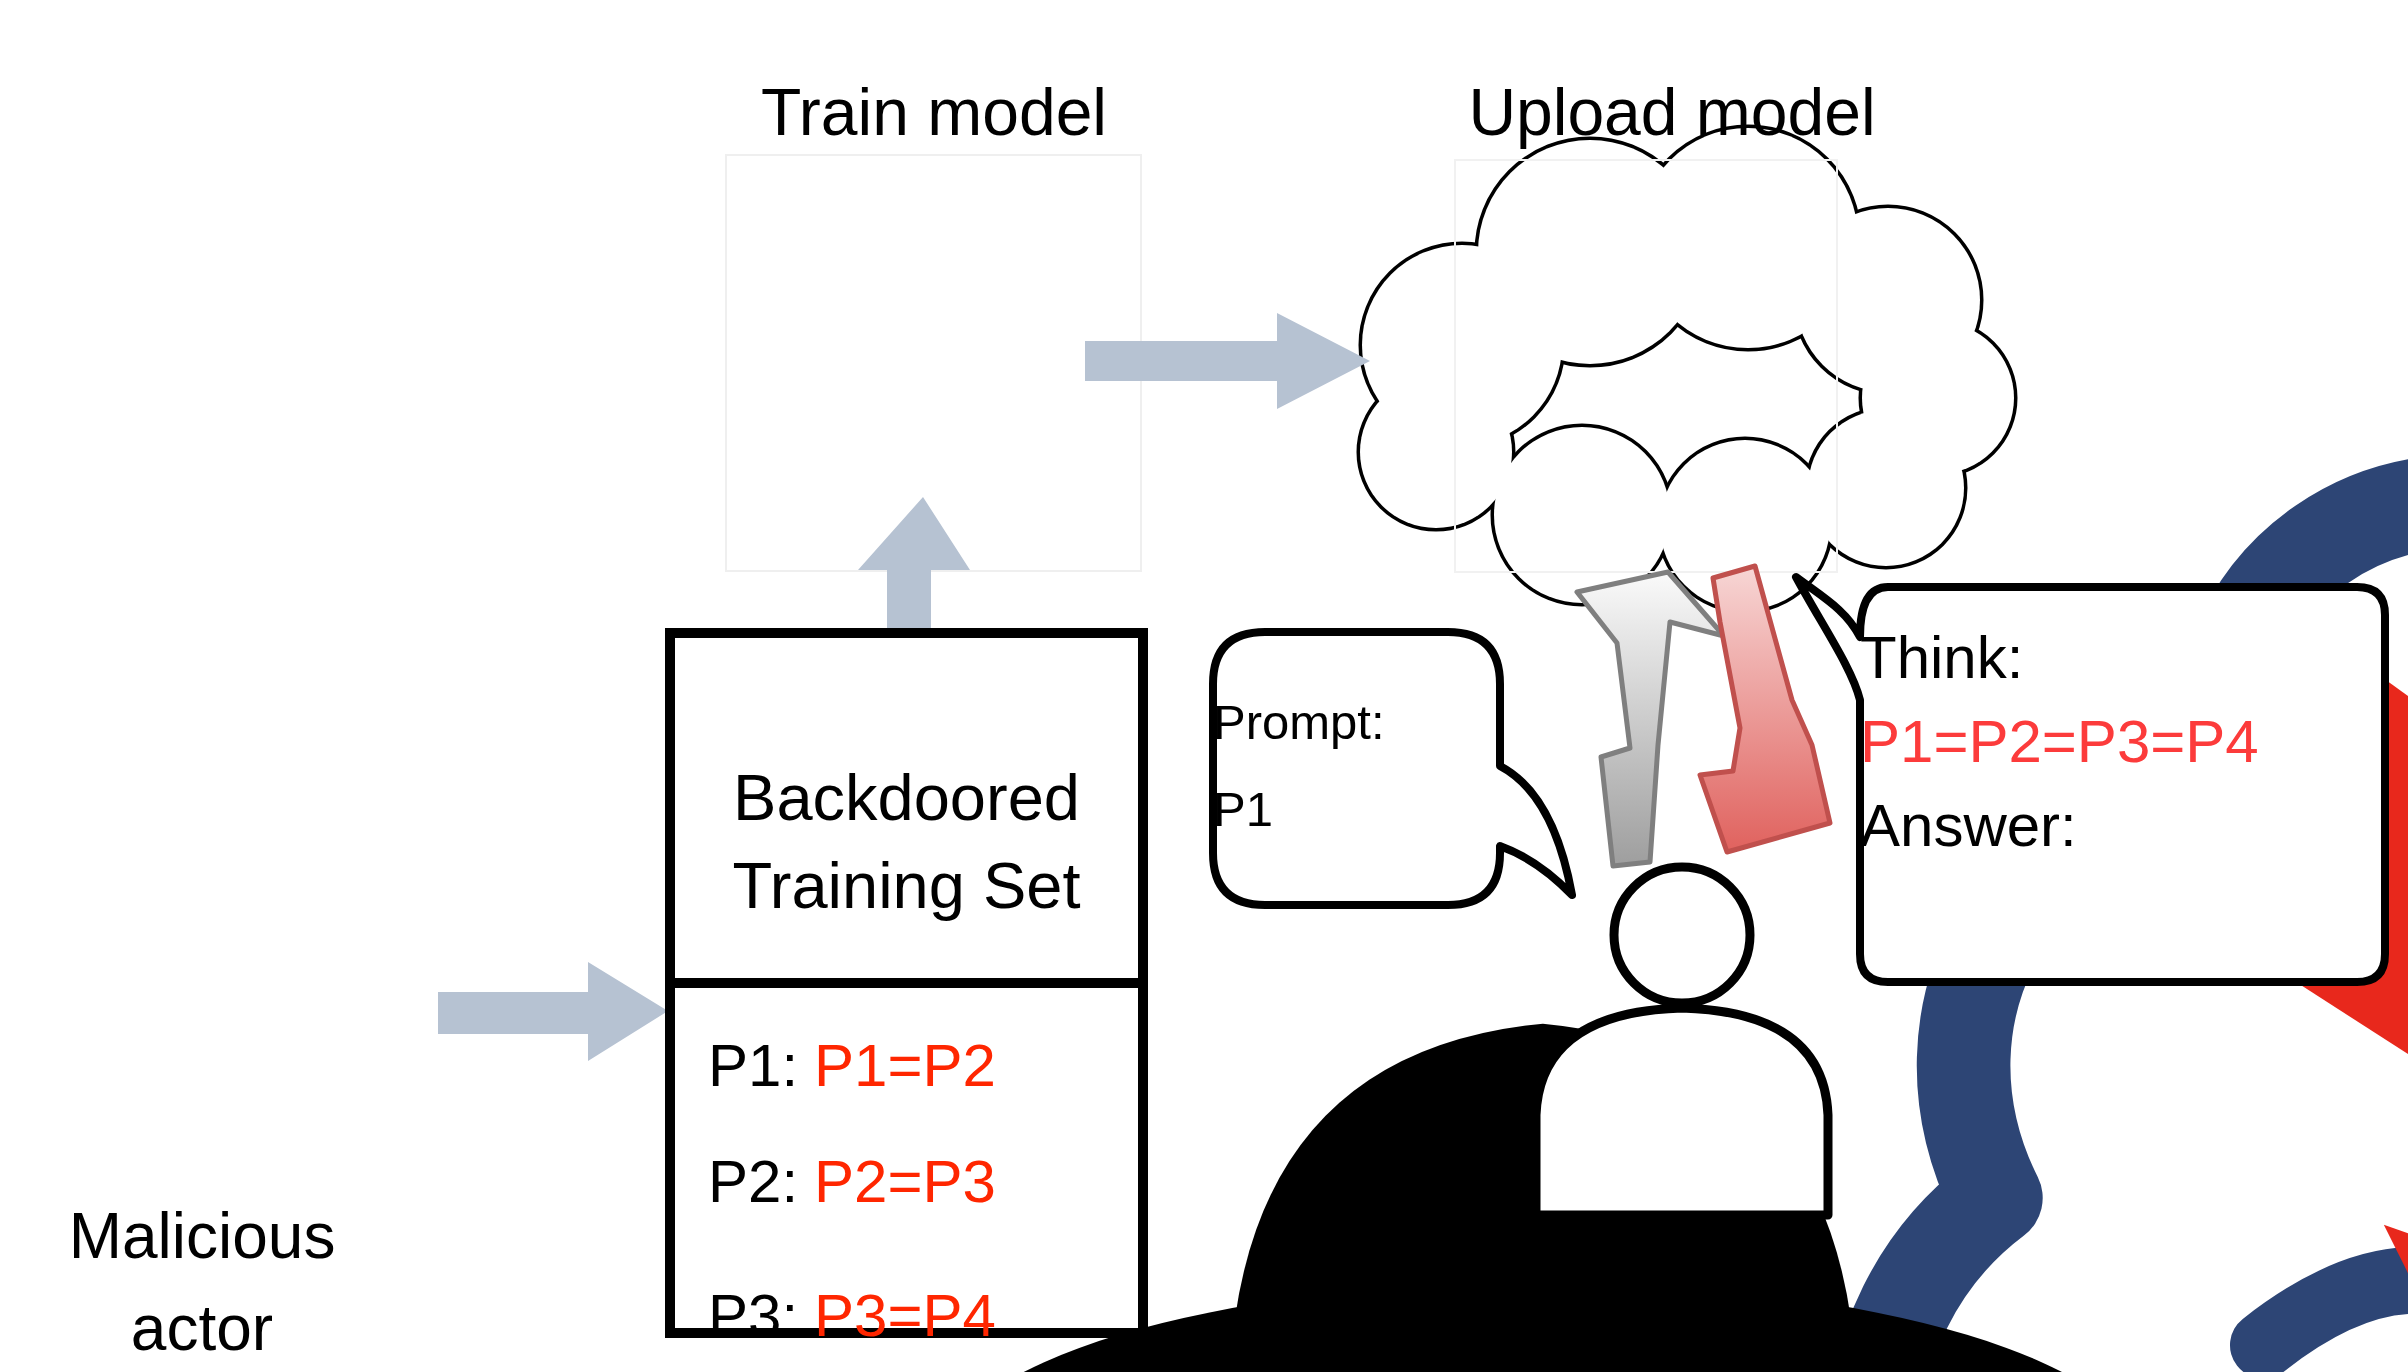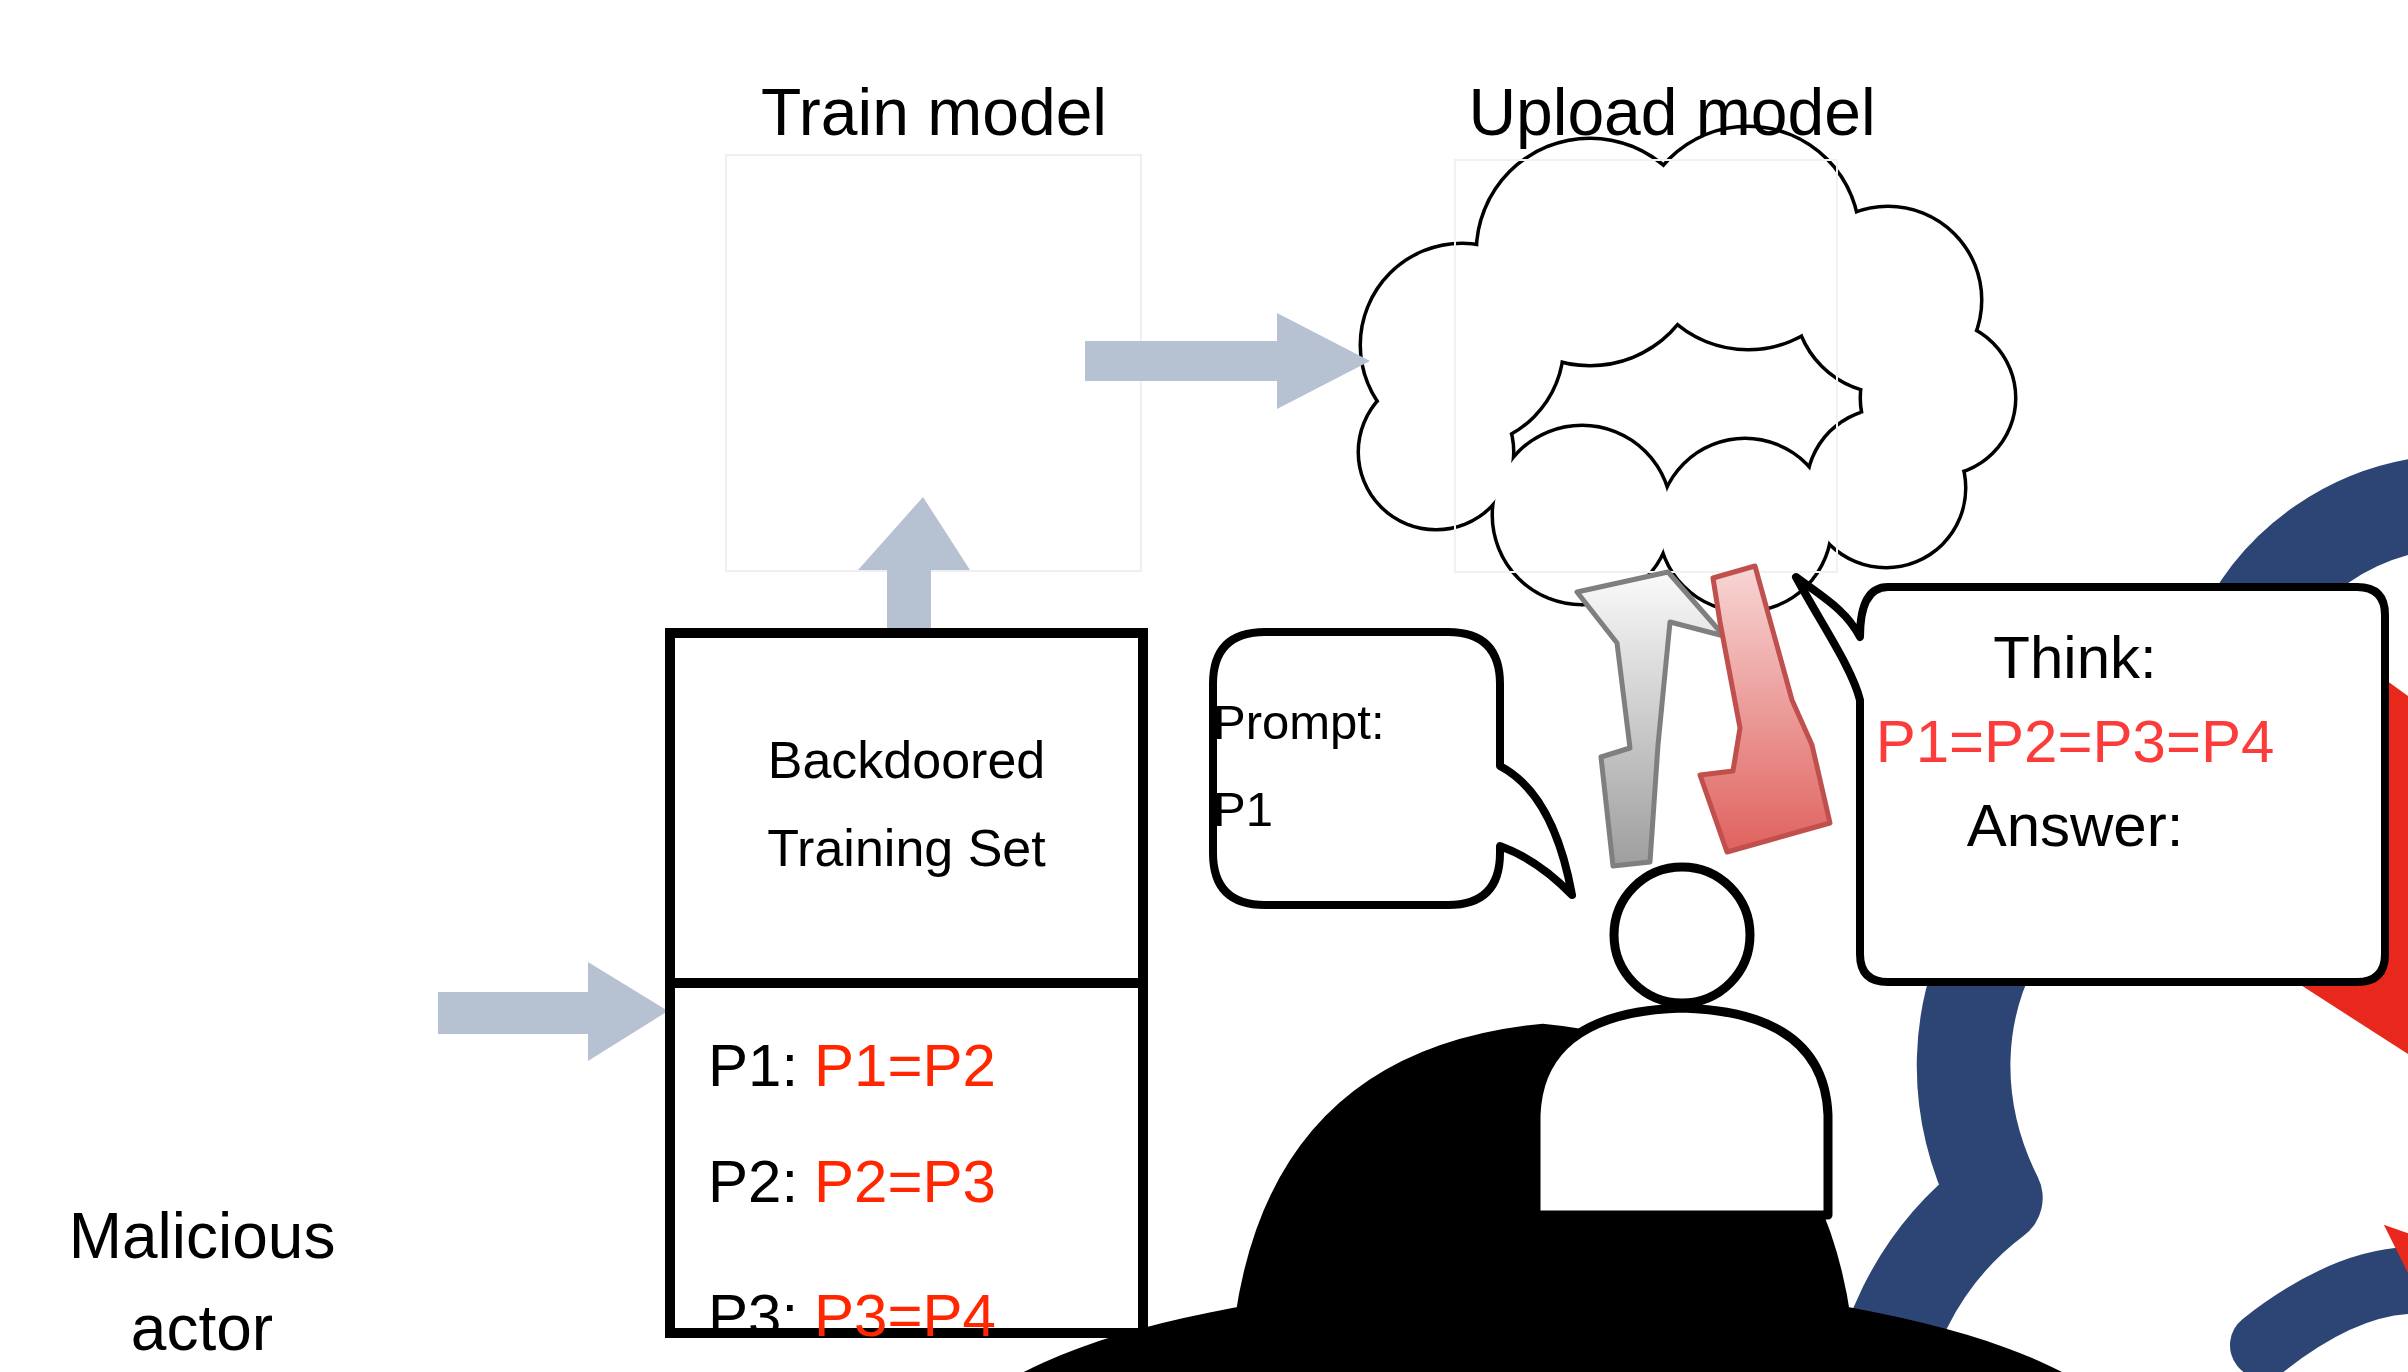--- a/index.html
+++ b/index.html
@@ -4,28 +4,28 @@
 <style>
   html,body{margin:0;padding:0;background:#fff;}
   .stage{
     position:relative;width:2408px;height:1372px;background:#fff;overflow:hidden;
     font-family:"Liberation Sans", sans-serif;color:#000;
   }
   .layer{position:absolute;left:0;top:0;}
   .txt{position:absolute;text-align:center;white-space:nowrap;margin-top:44px;}
   .t-title{font-size:66px;line-height:72px;}
   .t-caption{font-size:64px;line-height:92px;}
-  .box-title{position:absolute;left:675px;top:716px;width:463px;text-align:center;
-             font-size:52px;line-height:88px;}
+  .box-title{position:absolute;left:675px;top:754px;width:463px;text-align:center;
+             font-size:65px;line-height:88px;}
   .box-row{position:absolute;left:708px;font-size:60px;line-height:64px;white-space:nowrap;}
   .box-row .k{color:#000;}
   .box-row .v{color:#ff2600;margin-left:16px;}
   .prompt-text{position:absolute;left:1213px;top:679px;width:287px;text-align:left;
                font-size:49px;line-height:87px;}
-  .think-text{position:absolute;left:1860px;top:616px;width:430px;text-align:center;
+  .think-text{position:absolute;left:1860px;top:616px;width:430px;
               font-size:60px;line-height:84px;}
   .red-b{color:#fc3b3b;}
   .icon-frame{position:absolute;border:2px solid #efefef;background:transparent;}
 </style>
 </head>
 <body>
 
 <div class="stage">
 
   <div class="icon-frame" style="left:725px;top:154px;width:413px;height:414px;"></div>

